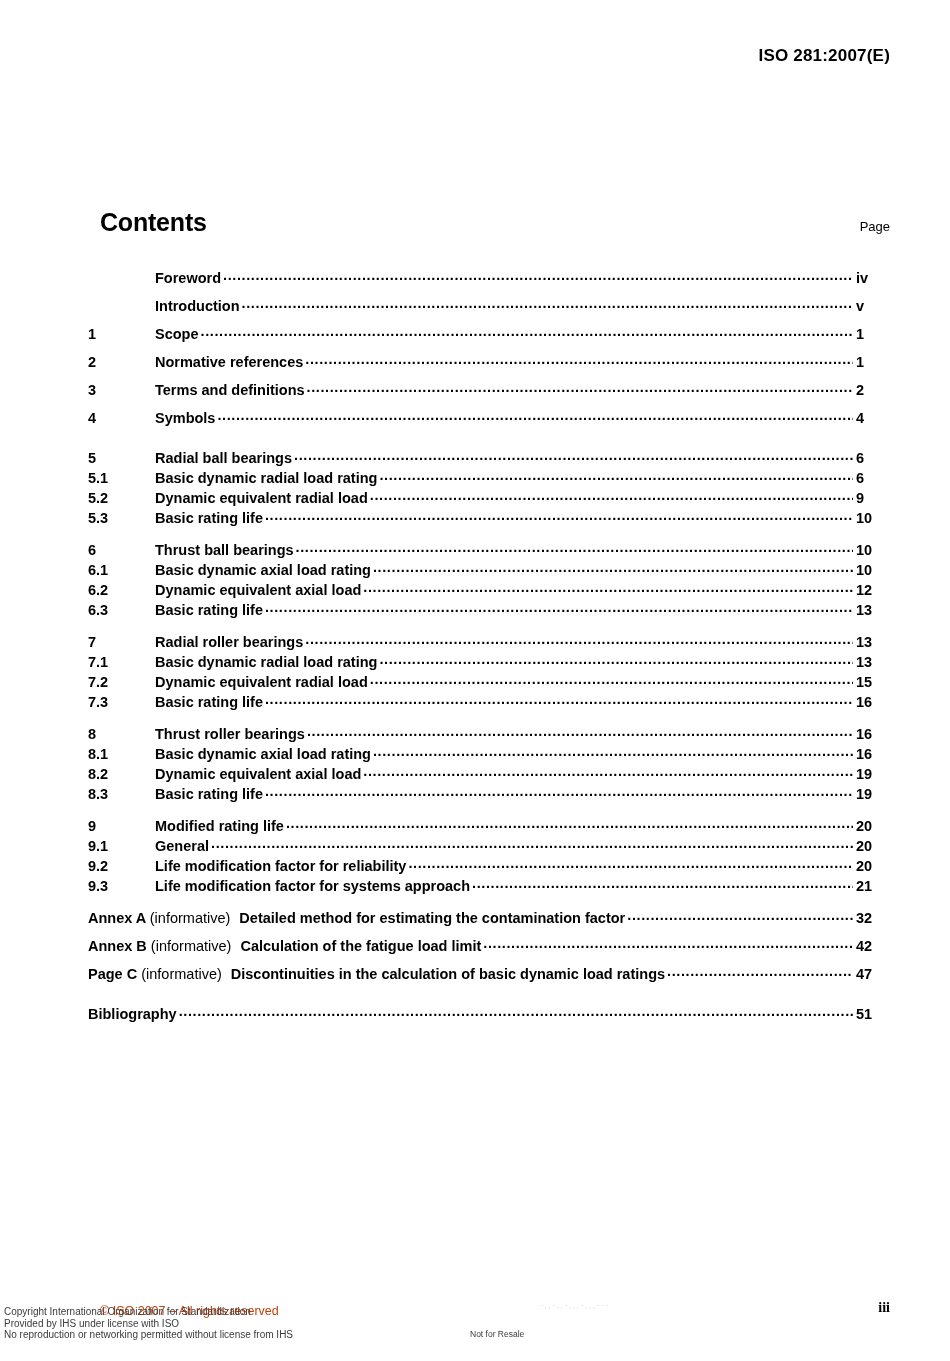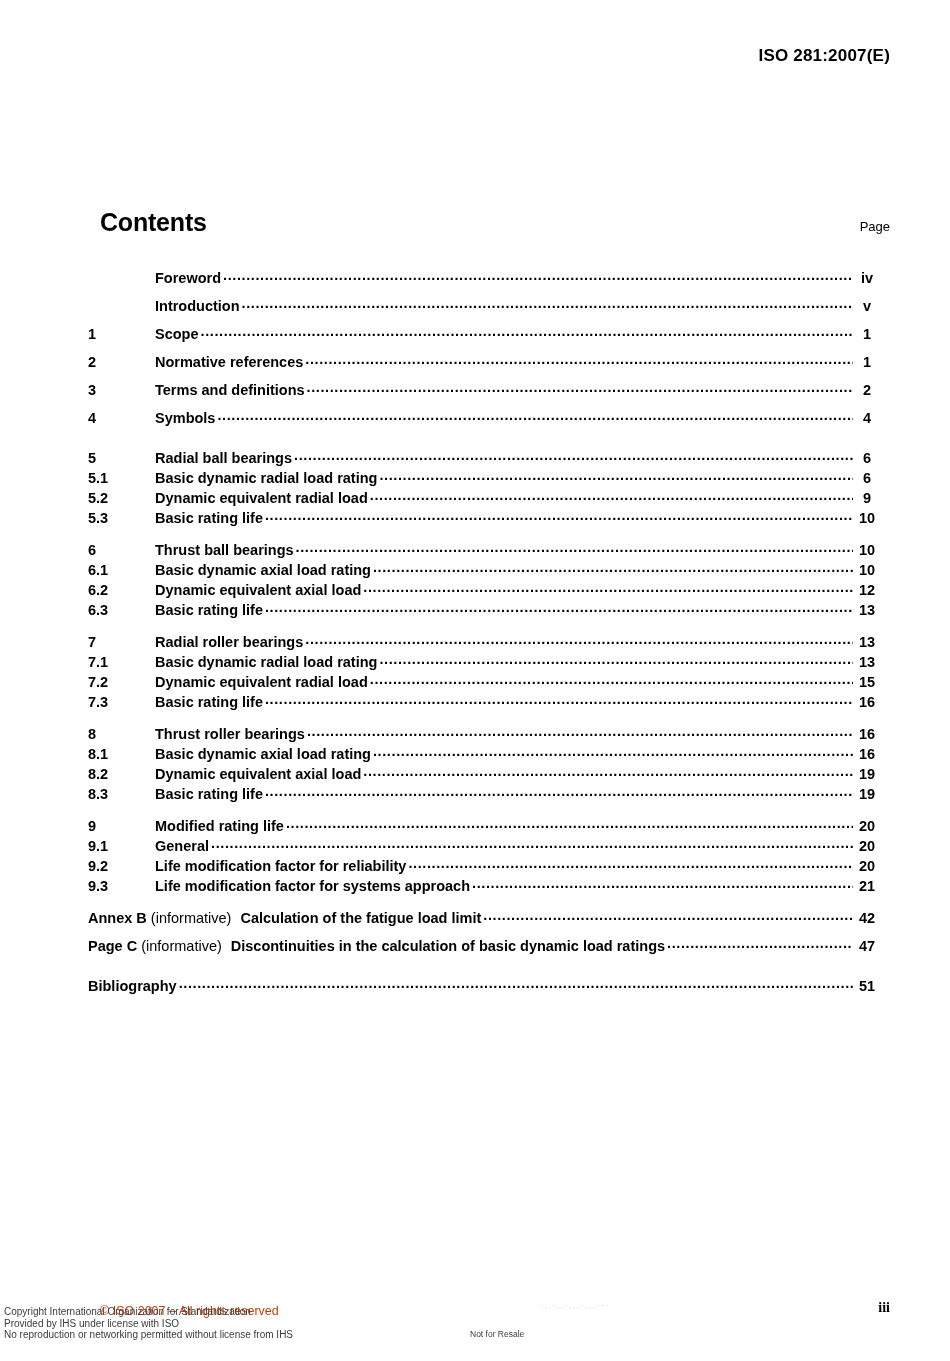--- a/index.html
+++ b/index.html
@@ -104,21 +104,21 @@
     position: absolute;
     left: 0;
     bottom: 0;
     font-size: 14.5px;
     font-weight: bold;
     letter-spacing: 0.6px;
     white-space: nowrap;
   }
   .toc-page {
     flex: 0 0 auto;
-    text-align: center;
+    text-align: left;
     min-width: 22px;
     padding-left: 3px;
   }
 
   
   .iso-footer {
     position: absolute;
     left: 100px;
     top: 1304px;
     font-size: 12.5px;
@@ -338,20 +338,26 @@
         </div>
         <div class="toc-row">
           <span class="toc-num">9.3</span>
           <span class="toc-label">Life modification factor for systems approach</span>
           <span class="leader"></span>
           <span class="toc-page">21</span>
         </div>
       </div>
       <div class="toc-group loose" style="margin-top: 12px;">
         <div class="toc-row">
+          <span class="toc-annex-tag"><span>Annex A</span> <span class="reg">(informative)</span></span>
+          <span class="toc-label">Detailed method for estimating the contamination factor</span>
+          <span class="leader"></span>
+          <span class="toc-page">32</span>
+        </div>
+        <div class="toc-row">
           <span class="toc-annex-tag"><span>Annex B</span> <span class="reg">(informative)</span></span>
           <span class="toc-label">Calculation of the fatigue load limit</span>
           <span class="leader"></span>
           <span class="toc-page">42</span>
         </div>
         <div class="toc-row">
           <span class="toc-annex-tag"><span>Page C</span> <span class="reg">(informative)</span></span>
           <span class="toc-label">Discontinuities in the calculation of basic dynamic load ratings</span>
           <span class="leader"></span>
           <span class="toc-page">47</span>

